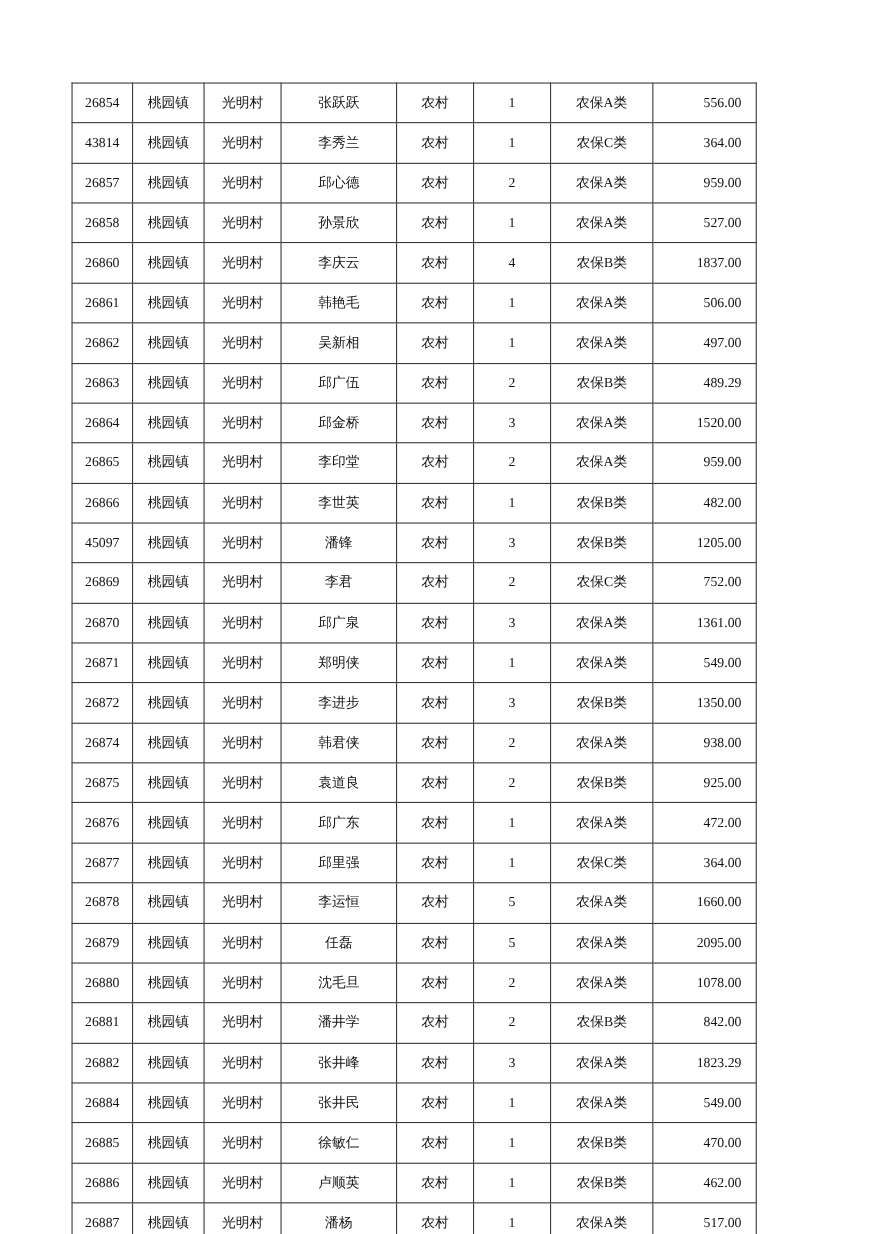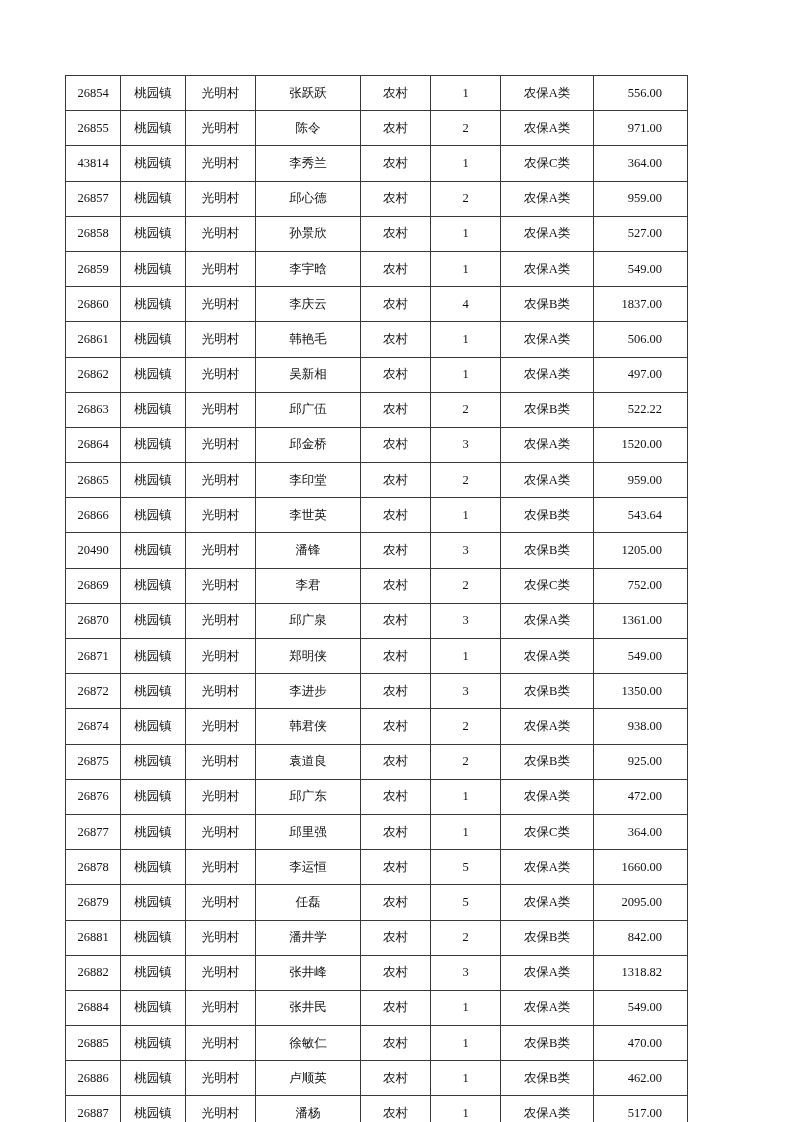--- a/index.html
+++ b/index.html
@@ -32,21 +32,21 @@
     color: #111111;
     text-align: center;
     vertical-align: middle;
     padding: 0;
     white-space: nowrap;
     overflow: hidden;
     height: 26.8px;
   }
   table.grid td.amount {
     text-align: right;
-    padding-right: 25px;
+    padding-right: 13px;
   }
 </style>
 </head>
 <body>
 
 <div class="page">
   <table class="grid">
     <colgroup>
       <col style="width:55px">
       <col style="width:65px">
@@ -62,30 +62,20 @@
           <td>26854</td>
           <td>桃园镇</td>
           <td>光明村</td>
           <td>张跃跃</td>
           <td>农村</td>
           <td>1</td>
           <td>农保A类</td>
           <td class="amount">556.00</td>
         </tr>
         <tr>
-          <td>26855</td>
-          <td>桃园镇</td>
-          <td>光明村</td>
-          <td>陈令</td>
-          <td>农村</td>
-          <td>2</td>
-          <td>农保A类</td>
-          <td class="amount">971.00</td>
-        </tr>
-        <tr>
           <td>43814</td>
           <td>桃园镇</td>
           <td>光明村</td>
           <td>李秀兰</td>
           <td>农村</td>
           <td>1</td>
           <td>农保C类</td>
           <td class="amount">364.00</td>
         </tr>
         <tr>
@@ -102,30 +92,20 @@
           <td>26858</td>
           <td>桃园镇</td>
           <td>光明村</td>
           <td>孙景欣</td>
           <td>农村</td>
           <td>1</td>
           <td>农保A类</td>
           <td class="amount">527.00</td>
         </tr>
         <tr>
-          <td>26859</td>
-          <td>桃园镇</td>
-          <td>光明村</td>
-          <td>李宇晗</td>
-          <td>农村</td>
-          <td>1</td>
-          <td>农保A类</td>
-          <td class="amount">549.00</td>
-        </tr>
-        <tr>
           <td>26860</td>
           <td>桃园镇</td>
           <td>光明村</td>
           <td>李庆云</td>
           <td>农村</td>
           <td>4</td>
           <td>农保B类</td>
           <td class="amount">1837.00</td>
         </tr>
         <tr>
@@ -149,21 +129,21 @@
           <td class="amount">497.00</td>
         </tr>
         <tr>
           <td>26863</td>
           <td>桃园镇</td>
           <td>光明村</td>
           <td>邱广伍</td>
           <td>农村</td>
           <td>2</td>
           <td>农保B类</td>
-          <td class="amount">522.22</td>
+          <td class="amount">489.29</td>
         </tr>
         <tr>
           <td>26864</td>
           <td>桃园镇</td>
           <td>光明村</td>
           <td>邱金桥</td>
           <td>农村</td>
           <td>3</td>
           <td>农保A类</td>
           <td class="amount">1520.00</td>
@@ -179,24 +159,24 @@
           <td class="amount">959.00</td>
         </tr>
         <tr>
           <td>26866</td>
           <td>桃园镇</td>
           <td>光明村</td>
           <td>李世英</td>
           <td>农村</td>
           <td>1</td>
           <td>农保B类</td>
-          <td class="amount">543.64</td>
-        </tr>
-        <tr>
-          <td>20490</td>
+          <td class="amount">482.00</td>
+        </tr>
+        <tr>
+          <td>45097</td>
           <td>桃园镇</td>
           <td>光明村</td>
           <td>潘锋</td>
           <td>农村</td>
           <td>3</td>
           <td>农保B类</td>
           <td class="amount">1205.00</td>
         </tr>
         <tr>
           <td>26869</td>
@@ -292,38 +272,48 @@
           <td>26879</td>
           <td>桃园镇</td>
           <td>光明村</td>
           <td>任磊</td>
           <td>农村</td>
           <td>5</td>
           <td>农保A类</td>
           <td class="amount">2095.00</td>
         </tr>
         <tr>
+          <td>26880</td>
+          <td>桃园镇</td>
+          <td>光明村</td>
+          <td>沈毛旦</td>
+          <td>农村</td>
+          <td>2</td>
+          <td>农保A类</td>
+          <td class="amount">1078.00</td>
+        </tr>
+        <tr>
           <td>26881</td>
           <td>桃园镇</td>
           <td>光明村</td>
           <td>潘井学</td>
           <td>农村</td>
           <td>2</td>
           <td>农保B类</td>
           <td class="amount">842.00</td>
         </tr>
         <tr>
           <td>26882</td>
           <td>桃园镇</td>
           <td>光明村</td>
           <td>张井峰</td>
           <td>农村</td>
           <td>3</td>
           <td>农保A类</td>
-          <td class="amount">1318.82</td>
+          <td class="amount">1823.29</td>
         </tr>
         <tr>
           <td>26884</td>
           <td>桃园镇</td>
           <td>光明村</td>
           <td>张井民</td>
           <td>农村</td>
           <td>1</td>
           <td>农保A类</td>
           <td class="amount">549.00</td>

